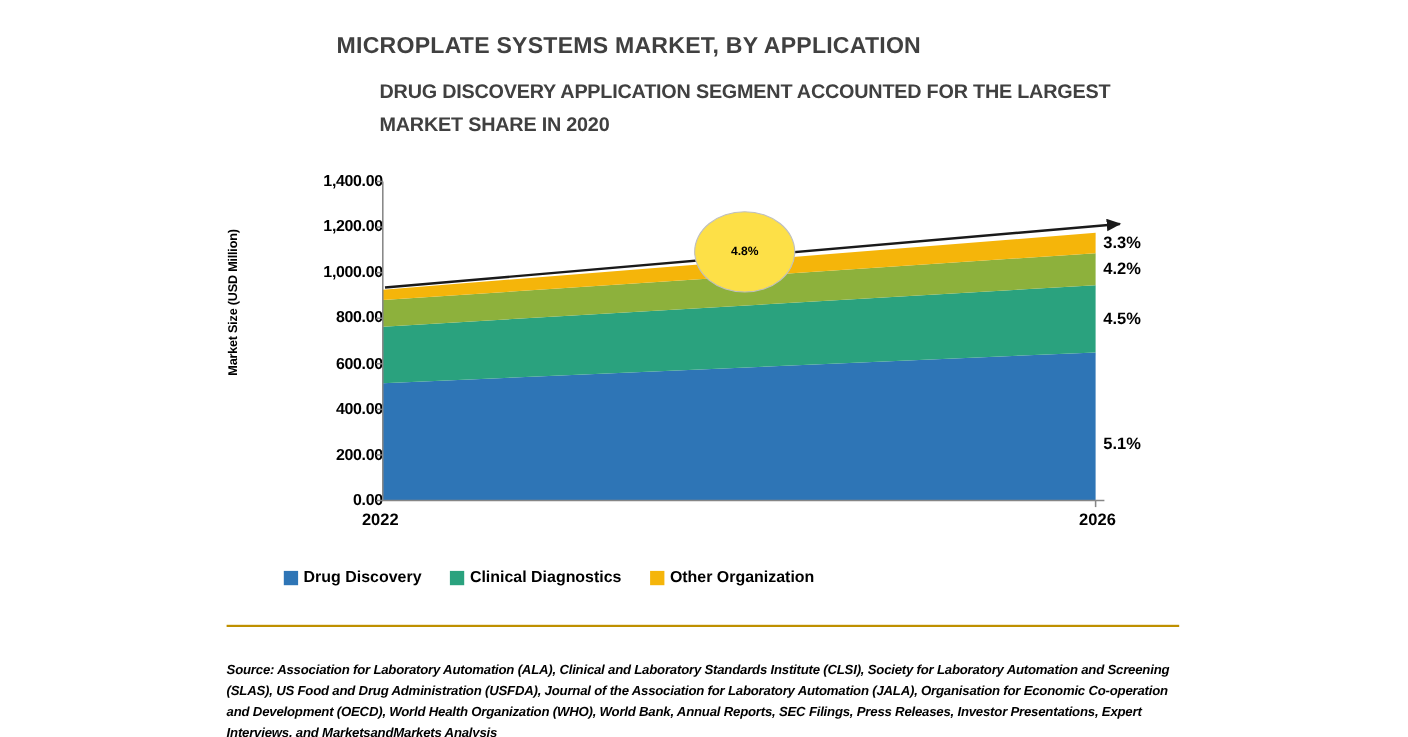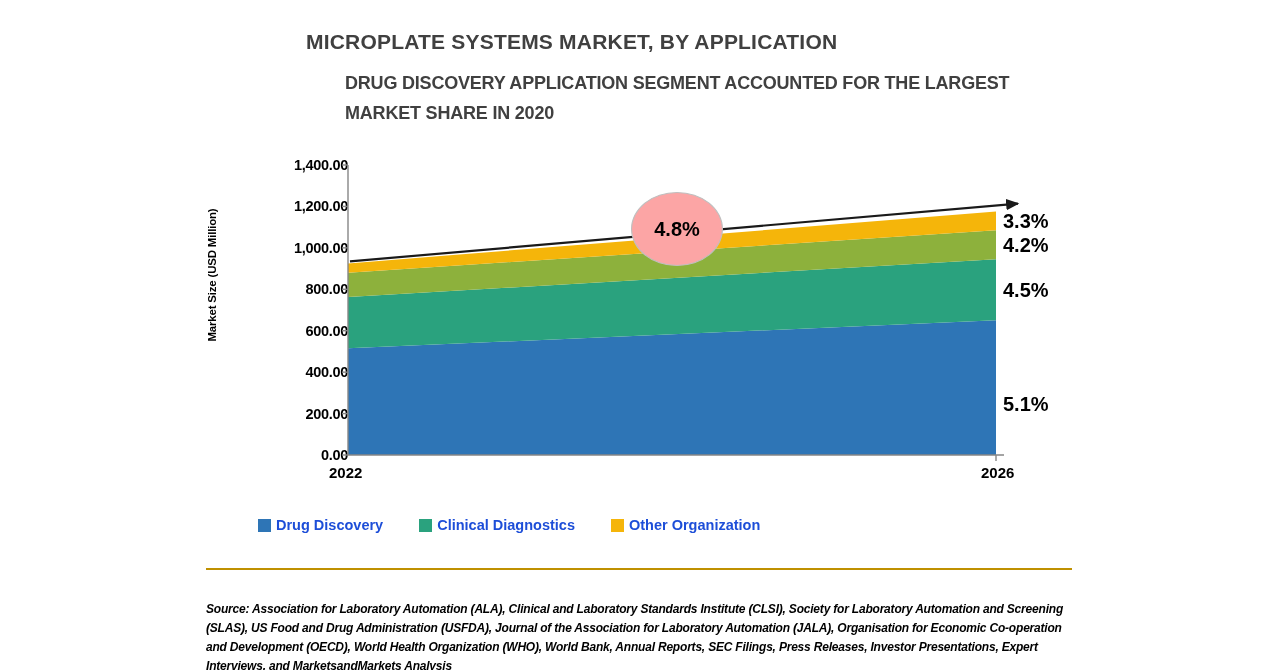--- a/index.html
+++ b/index.html
@@ -94,54 +94,54 @@
     font-weight: bold;
     color: #000;
     top: 464px;
   }
   #xtick-left  { left: 329px; }
   #xtick-right { left: 981px; }
 
   .cagr-right {
     position: absolute;
     left: 1003px;
-    font-size: 20px;
+    font-size: 15px;
     font-weight: bold;
     color: #000;
     transform: translateY(-50%);
   }
 
   .bubble {
     position: absolute;
     left: 631px;
     top: 192px;
     width: 90px;
     height: 72px;
     border-radius: 50%;
-    background: #fca5a5;
+    background: #fde047;
     border: 1px solid #bfbfbf;
     display: flex;
     align-items: center;
     justify-content: center;
-    font-size: 20px;
+    font-size: 11px;
     font-weight: bold;
     color: #000;
   }
 
   
   #legend {
     position: absolute;
     left: 258px;
     top: 517px;
     display: flex;
     align-items: center;
-    gap: 36px;
+    gap: 26px;
     font-size: 14.5px;
     font-weight: bold;
-    color: #1d4ed8;
+    color: #000000;
   }
   .legend-item {
     display: flex;
     align-items: center;
     gap: 5px;
     white-space: nowrap;
   }
   .legend-swatch {
     width: 13px;
     height: 13px;

